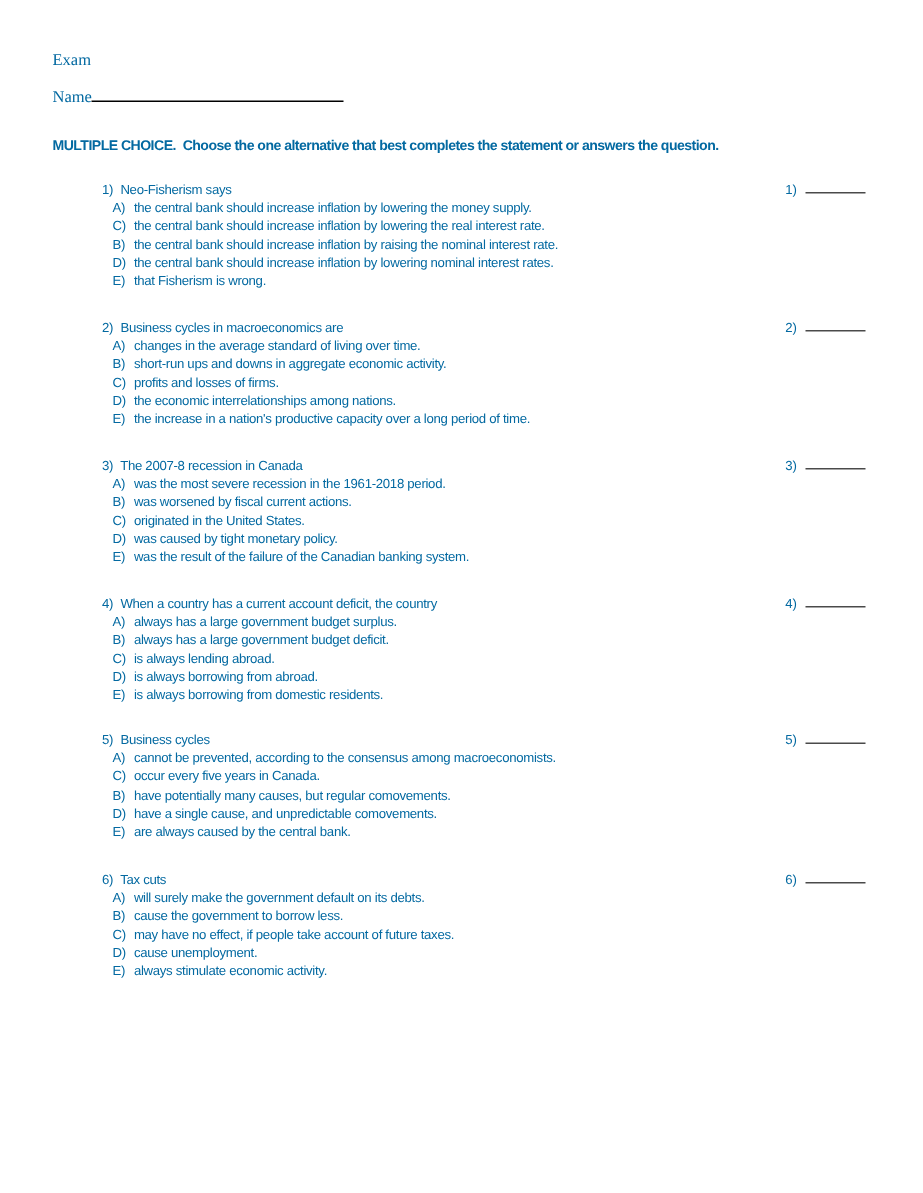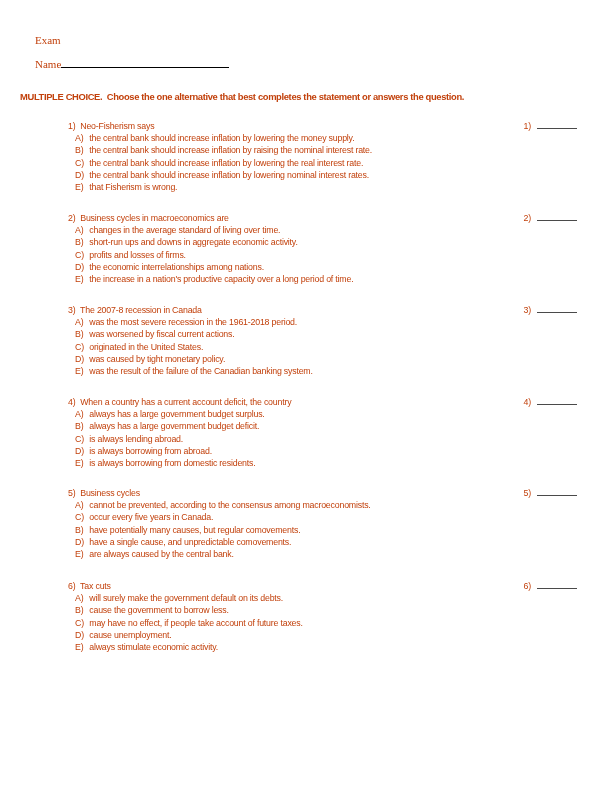--- a/index.html
+++ b/index.html
@@ -1,19 +1,19 @@
 <!DOCTYPE html>
 <html><head>
 <meta charset="utf-8">
 <style>
   html,body{margin:0;padding:0;background:#ffffff;}
   .page{
     position:relative;
     width:615px;height:682px;
-    background:#ffffff;color:#c2410c;
+    background:#ffffff;color:#0369a1;
     font-family:"Liberation Sans",sans-serif;
     overflow:hidden;
   }
   .exam-label{
     position:absolute;left:35px;top:34px;
     font-family:"Liberation Serif",serif;
     font-size:11px;line-height:13px;
   }
   .name-row{
     position:absolute;left:35px;top:57px;
@@ -21,21 +21,21 @@
     font-size:11px;line-height:13px;
     white-space:nowrap;
     text-align:center;
   }
   .name-line{
     display:inline-block;width:168px;height:10px;
     border-bottom:1px solid #000;
     vertical-align:baseline;
   }
   .instructions{
-    position:absolute;left:20px;top:91px;
+    position:absolute;left:35px;top:91px;
     font-size:9.4px;font-weight:bold;
     letter-spacing:-0.35px;
     white-space:pre;
   }
   .question{
     position:absolute;left:35px;width:560px;
     font-size:8.8px;line-height:12.2px;
     letter-spacing:-0.2px;
   }
   .q0{top:120px}.q1{top:212px}.q2{top:304px}.q3{top:396px}.q4{top:487px}.q5{top:580px}
@@ -67,22 +67,22 @@
 
   <div class="exam-label">Exam</div>
 
   <div class="name-row"><span>Name</span><span class="name-line"></span></div>
 
   <div class="instructions">MULTIPLE CHOICE.  Choose the one alternative that best completes the statement or answers the question.</div>
 
   <div class="question q0">
     <div class="q-line"><span class="q-num">1)</span> <span>Neo-Fisherism says</span></div>
     <div class="option"><span class="opt-label">A)</span> <span>the central bank should increase inflation by lowering the money supply.</span></div>
+    <div class="option"><span class="opt-label">C)</span> <span>the central bank should increase inflation by lowering the real interest rate.</span></div>
     <div class="option"><span class="opt-label">B)</span> <span>the central bank should increase inflation by raising the nominal interest rate.</span></div>
-    <div class="option"><span class="opt-label">C)</span> <span>the central bank should increase inflation by lowering the real interest rate.</span></div>
     <div class="option"><span class="opt-label">D)</span> <span>the central bank should increase inflation by lowering nominal interest rates.</span></div>
     <div class="option"><span class="opt-label">E)</span> <span>that Fisherism is wrong.</span></div>
     <div class="answer"><span class="ans-num">1)</span><span class="blank-line"></span></div>
   </div>
 
   <div class="question q1">
     <div class="q-line"><span class="q-num">2)</span> <span>Business cycles in macroeconomics are</span></div>
     <div class="option"><span class="opt-label">A)</span> <span>changes in the average standard of living over time.</span></div>
     <div class="option"><span class="opt-label">B)</span> <span>short-run ups and downs in aggregate economic activity.</span></div>
     <div class="option"><span class="opt-label">C)</span> <span>profits and losses of firms.</span></div>

